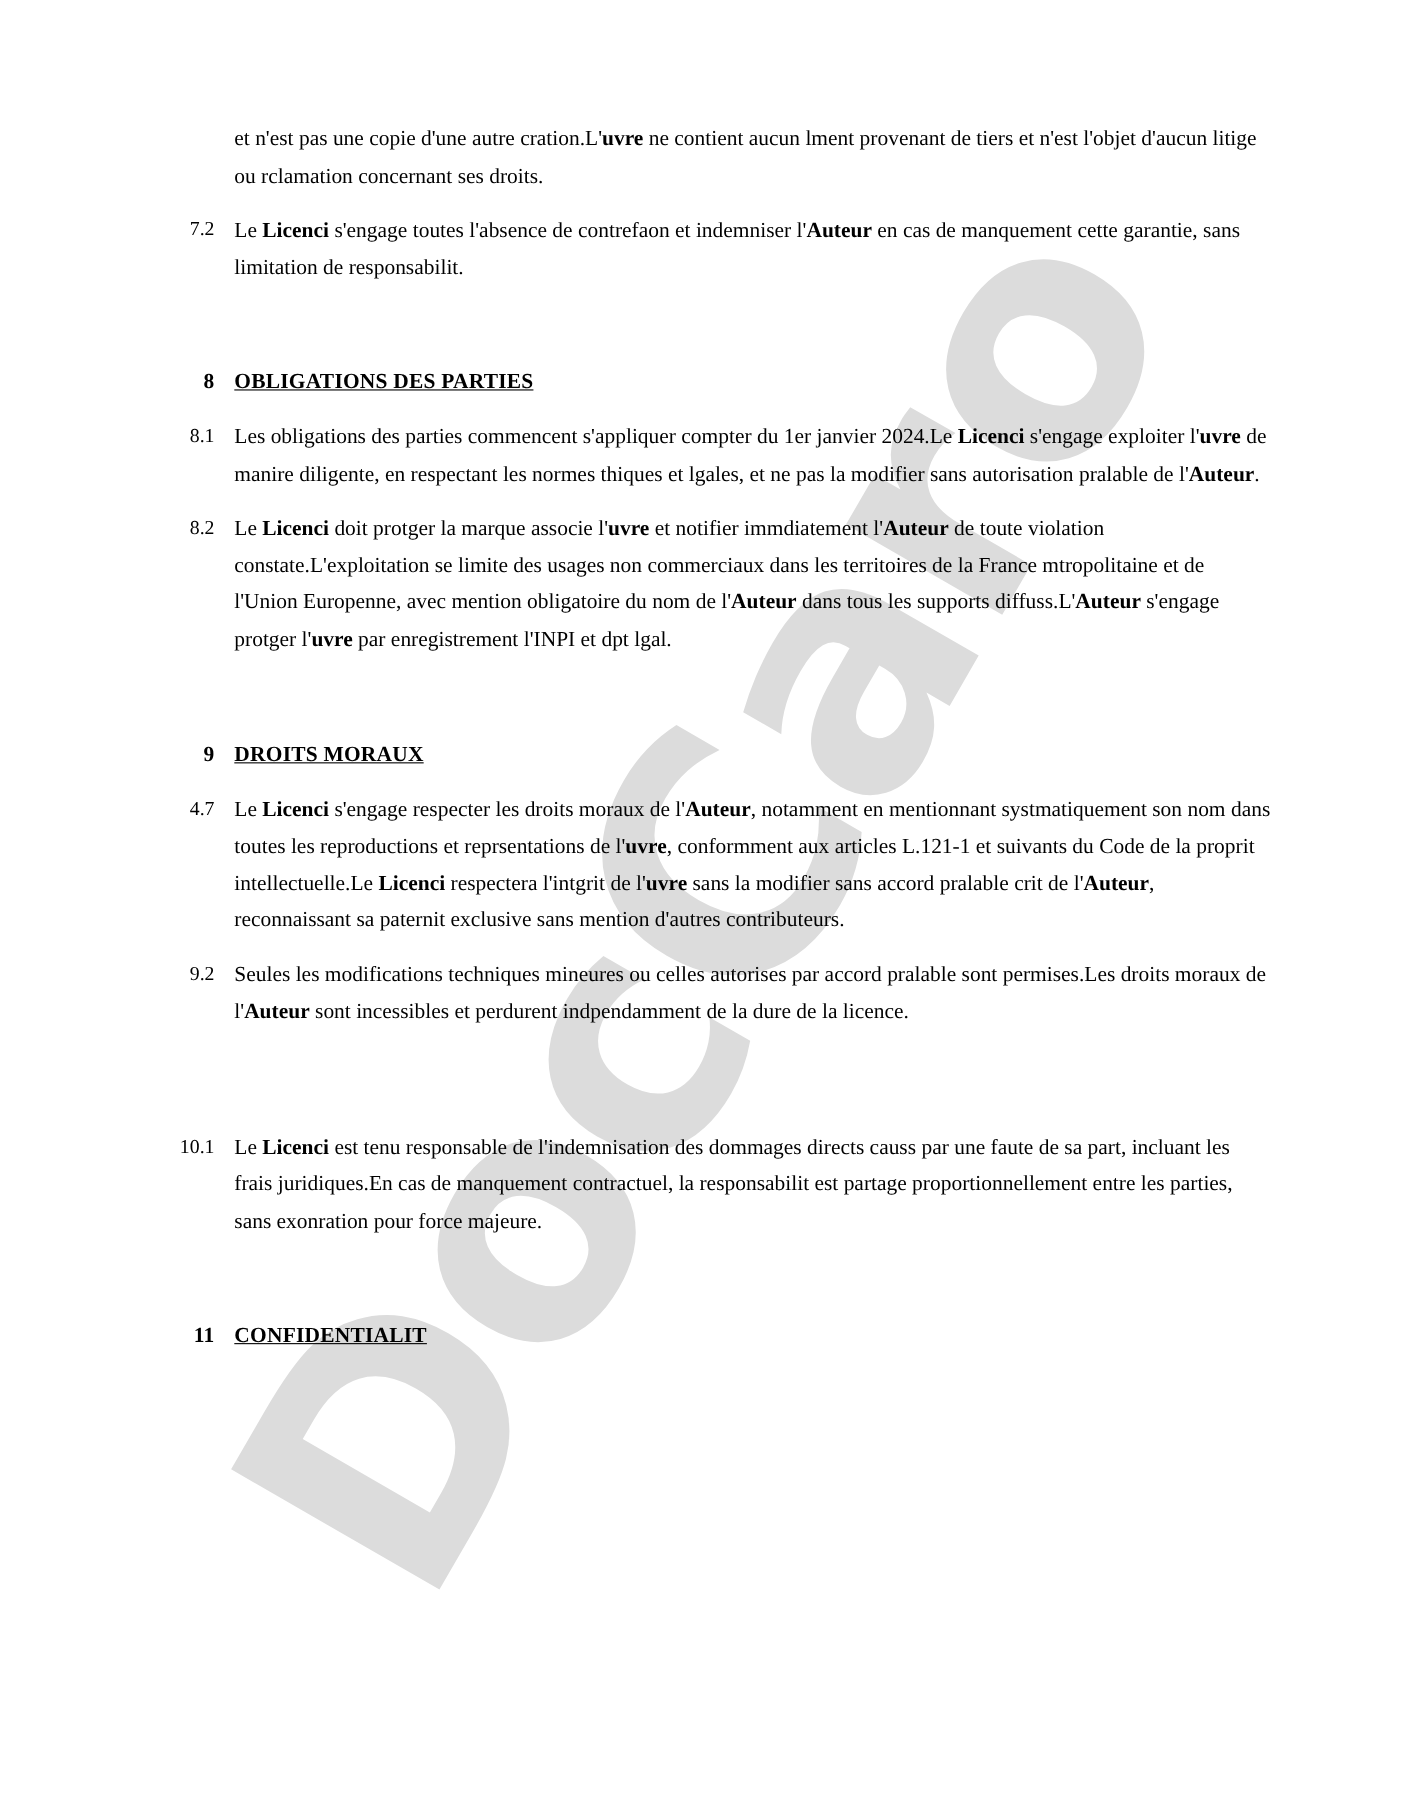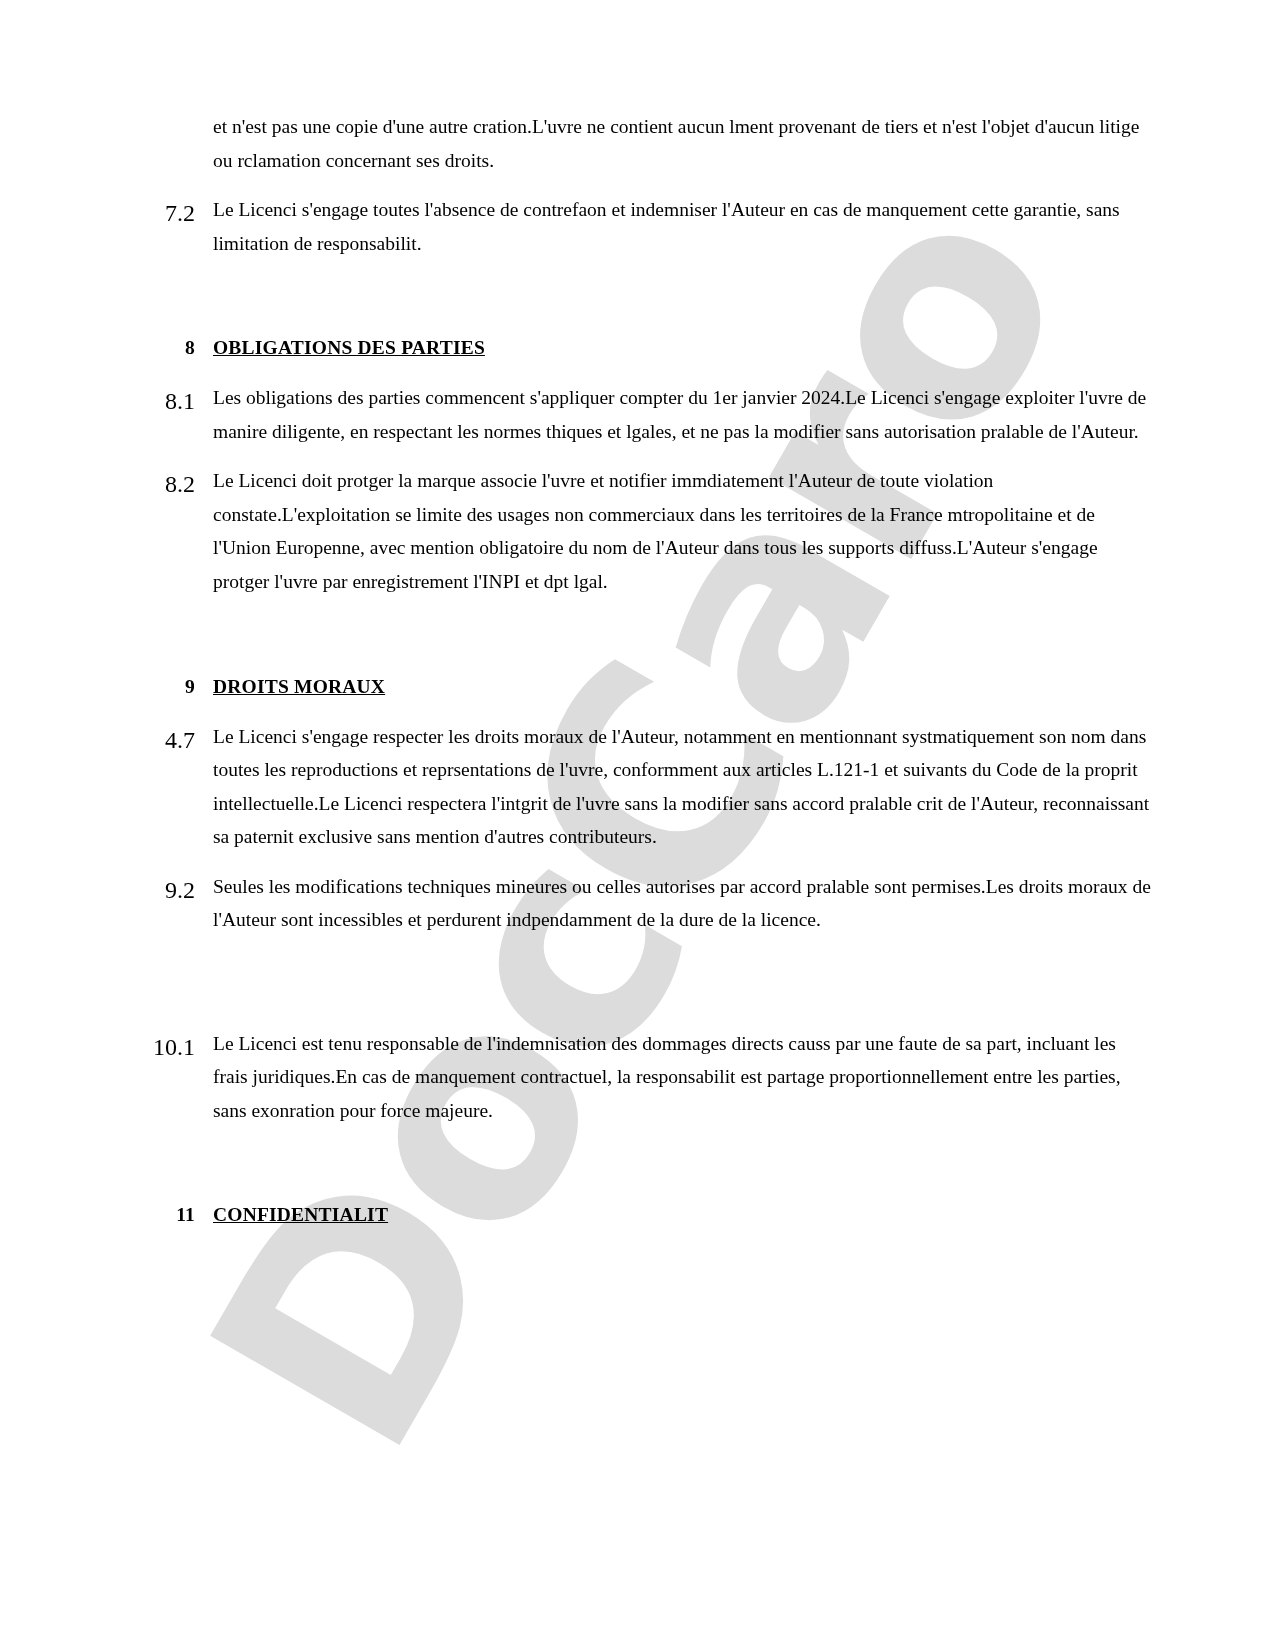--- a/index.html
+++ b/index.html
@@ -55,21 +55,21 @@
     display: flex;
     align-items: flex-start;
     font-size: 19.5px;
     line-height: 1.72;
     margin-bottom: 16px;
   }
   .para .num {
     flex: 0 0 62px;
     text-align: left;
     padding-right: 0;
-    font-size: 24px;
+    font-size: 18px;
   }
   .para .num.w-right {
     text-align: right;
     padding-right: 18px;
     flex: 0 0 62px;
   }
   .para .txt {
     flex: 1 1 auto;
     text-align: left;
   }
@@ -91,21 +91,21 @@
     padding-right: 18px;
   }
   .heading .txt {
     flex: 1 1 auto;
     text-decoration: underline;
   }
 
   .sp-before-heading { height: 56px; }
   .sp-after-heading { height: 18px; }
 
-  b { font-weight: 400; text-align: center; }
+  b { font-weight: 700; text-align: center; }
 </style>
 </head>
 <body>
 
 <div class="page">
 
   <div class="watermark">
     <div class="watermark-text">DocCaro</div>
   </div>
 

